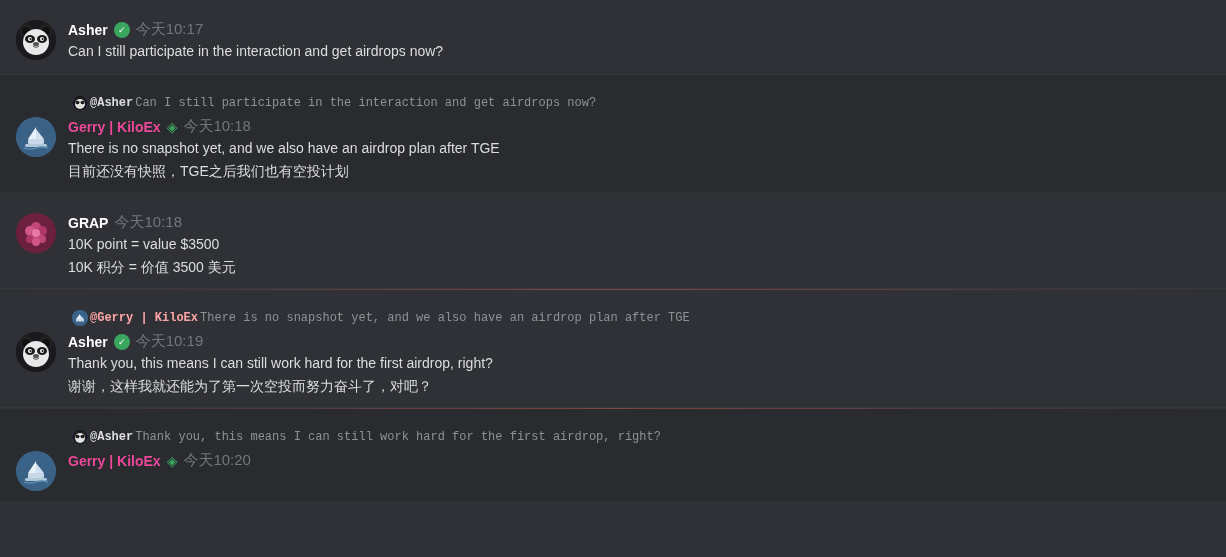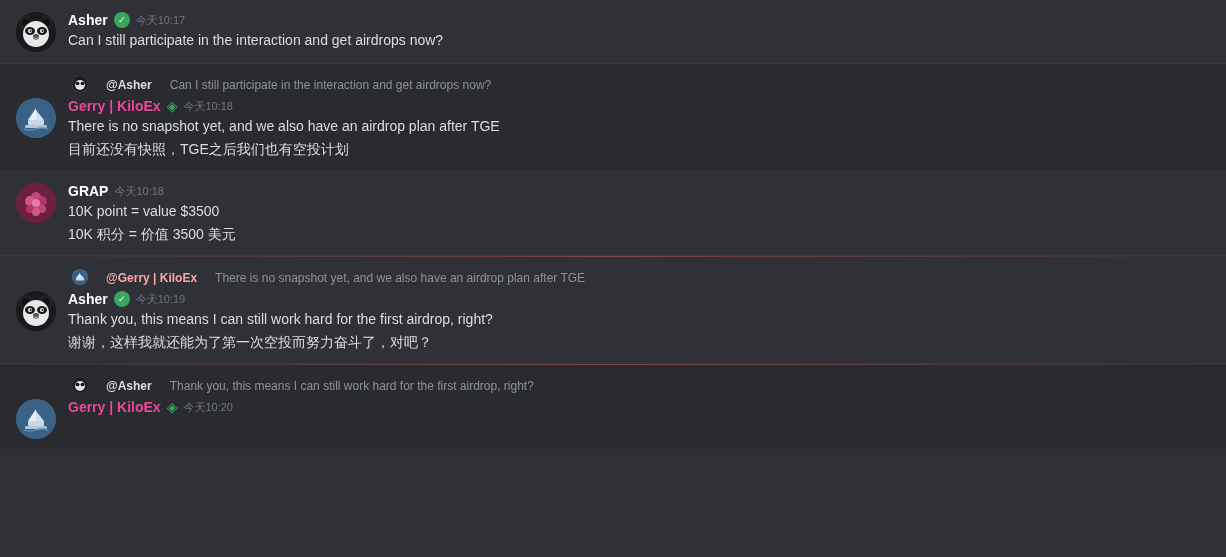--- a/index.html
+++ b/index.html
@@ -15,38 +15,39 @@
 
     .chat-container {
       display: flex;
       flex-direction: column;
       width: 100%;
     }
 
     .message-group {
       display: flex;
       flex-direction: column;
-      padding: 12px 16px 10px 16px;
+      padding: 20px 16px 10px 16px;
       position: relative;
       border-bottom: 1px solid rgba(255,255,255,0.04);
     }
 
     .message-group.reply-group {
       background-color: #292b2f;
       border-left: none;
     }
 
     .reply-preview {
       display: flex;
-      align-items: flex-end;
-      gap: 18px;
+      align-items: center;
+      gap: 2px;
       color: #8e9297;
       font-size: 12px;
       margin-bottom: 6px;
       padding-left: 56px;
+      font-family: Liberation Mono, monospace;
     }
 
     .reply-preview .reply-avatar {
       width: 16px;
       height: 16px;
       border-radius: 50%;
       background: #7289da;
       display: inline-flex;
       align-items: center;
       justify-content: center;
@@ -124,21 +125,21 @@
 
     .kiloex-icon {
       display: inline-flex;
       align-items: center;
       color: #3ba55d;
       font-size: 14px;
     }
 
     .timestamp {
       color: #72767d;
-      font-size: 11px;
+      font-size: 15px;
       text-align: center;
     }
 
     .message-text {
       color: #dcddde;
       font-size: 14px;
       line-height: 1.5;
       margin-bottom: 2px;
     }
 

